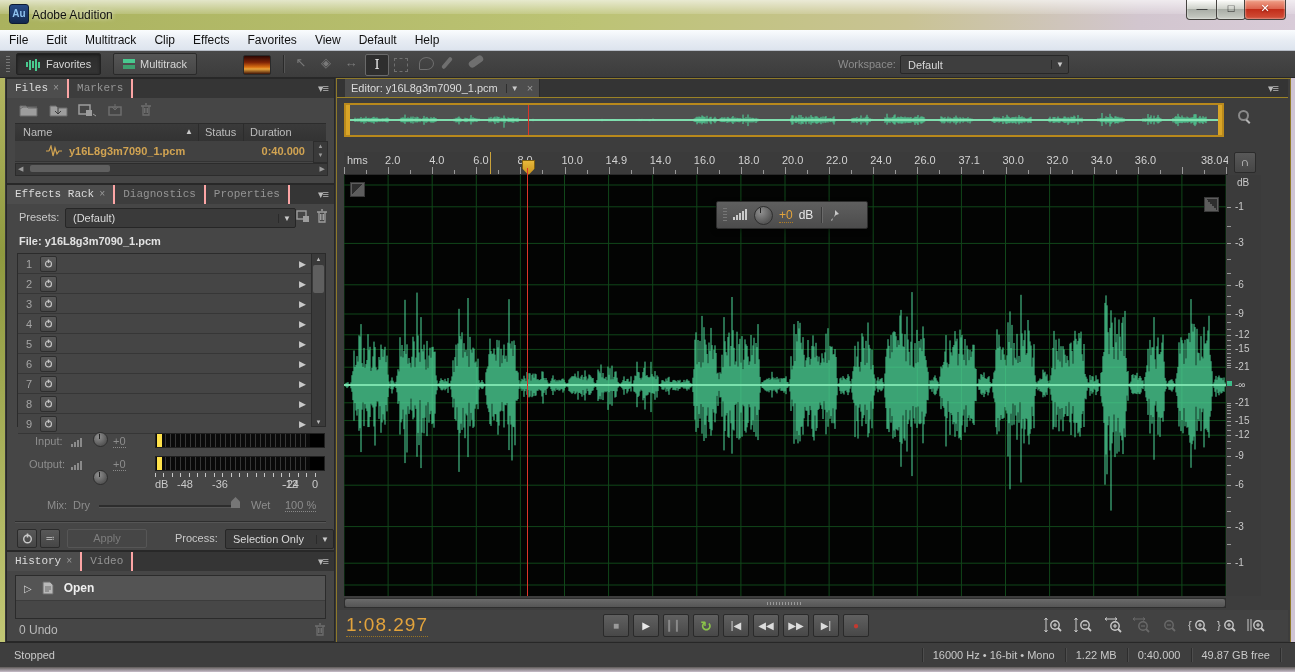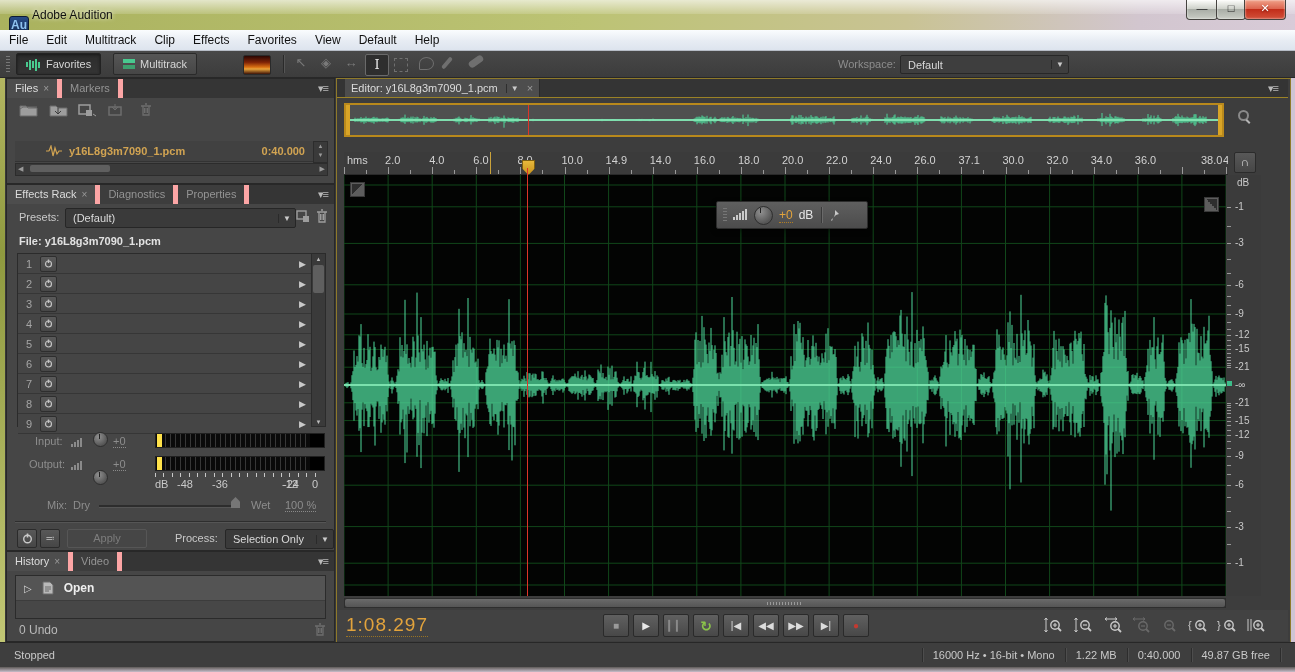--- a/index.html
+++ b/index.html
@@ -2,42 +2,42 @@
 <html><head>
 <meta charset="utf-8">
 <style>
   html,body{margin:0;padding:0;background:#141414;font-family:"Liberation Sans","DejaVu Sans",sans-serif;}
   #app{position:relative;width:1295px;height:672px;overflow:hidden;background:#383838;font-size:11px;color:#cfcfcf;-webkit-font-smoothing:antialiased;}
   .abs{position:absolute;}
   
   #titlebar{left:0;top:0;width:1295px;height:30px;background:linear-gradient(90deg,#aab25e,#bcc374 45%,#c9c394 70%,#d2c6cf 88%,#d8cbd8);}
   #titlebar:before{content:"";position:absolute;left:0;top:0;right:0;height:14px;background:linear-gradient(180deg,rgba(255,255,255,.65),rgba(255,255,255,.15));}
   #title-text{left:32px;top:8px;color:#101010;font-size:12px;text-shadow:0 0 4px rgba(255,255,255,.9);}
-  #app-icon{left:9px;top:16px;width:18px;height:18px;background:linear-gradient(180deg,#274b86,#13294e);border:1px solid #0d1b33;border-radius:3px;color:#8fc3f0;font-size:12px;font-weight:bold;text-align:center;line-height:17px;}
+  #app-icon{left:9px;top:4px;width:18px;height:18px;background:linear-gradient(180deg,#274b86,#13294e);border:1px solid #0d1b33;border-radius:3px;color:#8fc3f0;font-size:10px;font-weight:bold;text-align:center;line-height:17px;}
   .capbtn{top:0;height:19px;border:1px solid #45433f;border-top:none;border-radius:0 0 4px 4px;background:linear-gradient(180deg,#fdfdfb,#cfd2cb 45%,#a9ada6 50%,#c9ccc4);box-shadow:inset 0 0 2px #fff;color:#222;text-align:center;line-height:17px;font-size:11px;}
   #btn-close{background:linear-gradient(180deg,#f0a088,#dd6650 45%,#c22e1a 50%,#d2503a);color:#fff;text-shadow:0 1px 2px #7a1408;}
   #menubar{left:0;top:30px;width:1295px;height:20px;background:linear-gradient(180deg,#fafcfe,#e7ecf3 55%,#dde4ee);border-bottom:1px solid #b6bcc6;color:#111;}
   .menu-item{display:inline-block;padding:3px 9px 0 9px;font-size:12px;height:17px;}
   #toolbar{left:0;top:51px;width:1295px;height:26px;background:linear-gradient(180deg,#484848,#3c3c3c);border-bottom:1px solid #282828;}
   .grip{width:4px;height:16px;background:repeating-linear-gradient(180deg,#777 0 1px,transparent 1px 3px);}
   .tbtn{display:flex;align-items:center;gap:5px;height:20px;padding:0 9px;background:linear-gradient(180deg,#565656,#464646);border:1px solid #2a2a2a;border-radius:2px;color:#d6d6d6;}
   .tbtn.pressed{background:linear-gradient(180deg,#2c2c2c,#343434);box-shadow:inset 0 1px 3px #191919;border-color:#222;}
   .wave-glyph i{display:inline-block;width:2px;background:#49c98f;margin-right:1px;vertical-align:middle;}
   .mt-glyph i{display:inline-block;width:12px;height:4px;background:#49c98f;margin:1px 0;}
   .toolico{font-size:13px;color:#7a7a7a;width:22px;text-align:center;}
   .toolico.sel{color:#e8e8e8;background:#2e2e2e;border:1px solid #6a6a6a;border-radius:2px;height:20px;line-height:19px;}
   #spectral-btn{width:26px;height:18px;border:1px solid #2a2a2a;border-radius:2px;background:linear-gradient(180deg,#2a0703,#7e2206 35%,#d96f12 62%,#e8a43c 72%,#401407);}
   #workspace-dd,#search-box{height:17px;background:#3e3e3e;border:1px solid #272727;border-radius:2px;color:#d8d8d8;display:flex;align-items:center;}
   #search-box{background:#454545;border-radius:9px;color:#b9b9b9;}
   .mag{width:7px;height:7px;border:2px solid #b5b5b5;border-radius:50%;position:relative;display:inline-block;}
   .mag:after{content:"";position:absolute;width:2px;height:5px;background:#b5b5b5;left:7px;top:7px;transform:rotate(-45deg);}
   
   .panel{background:#464646;border:1px solid #282828;}
   .tabbar{position:absolute;left:0;top:0;right:0;height:19px;background:#353535;display:flex;}
-  .tab{padding:3px 8px 0 8px;height:16px;color:#949494;background:#3d3d3d;border-right:5px solid #fca5a5;white-space:nowrap;}
+  .tab{padding:3px 8px 0 8px;height:16px;color:#949494;background:#3d3d3d;border-right:2px solid #fca5a5;white-space:nowrap;font-family:Liberation Mono, monospace;}
   .tab.active{background:#4d4d4d;color:#dcdcdc;}
   .tab .x{margin-left:5px;color:#9a9a9a;font-size:10px;}
   .pmenu{position:absolute;right:6px;top:3px;color:#b9b9b9;font-size:11px;letter-spacing:-1px;}
   .hdrrow{background:linear-gradient(180deg,#3a3a3a,#333);border-top:1px solid #2c2c2c;border-bottom:1px solid #2c2c2c;color:#bdbdbd;}
   .gold{color:#d2a452;}
   .dim{color:#8d8d8d;}
   .sep-v{width:1px;background:#2c2c2c;}
   .rrow{display:flex;align-items:center;height:19px;border-bottom:1px solid #363636;background:#454545;}
   .rnum{width:22px;text-align:center;color:#a5a5a5;}
   .rpow{width:15px;height:14px;background:linear-gradient(180deg,#5a5a5a,#474747);border:1px solid #2e2e2e;border-radius:2px;display:flex;align-items:center;justify-content:center;}
@@ -157,20 +157,28 @@
           <path d="M16 11 l3 2" stroke="#9d9d9d"></path>
         </svg>
       <svg class="abs" style="left:100px;top:5px;" width="20" height="14">
           <rect x="2" y="4" width="12" height="8" fill="none" stroke="#6d6d6d" stroke-width="1.5"></rect>
           <path d="M8 1 v6 M5 4 l3 3 3 -3" stroke="#6d6d6d" fill="none"></path>
         </svg>
       <svg class="abs" style="left:132px;top:4px;" width="14" height="15">
           <path d="M2 4 h10 M4 4 v9 h6 v-9 M6 2 h2" stroke="#6d6d6d" fill="none" stroke-width="1.3"></path>
           <path d="M5.5 6 v5 M7 6 v5 M8.5 6 v5" stroke="#6d6d6d"></path>
         </svg>
+    </div>
+    <div class="abs hdrrow" style="left:8px;top:44px;width:311px;height:17px;">
+      <span class="abs" style="left:8px;top:2px;">Name</span>
+      <span class="abs" style="left:170px;top:3px;font-size:8px;color:#c9c9c9;">▲</span>
+      <div class="abs sep-v" style="left:183px;top:0;height:17px;"></div>
+      <span class="abs" style="left:190px;top:2px;">Status</span>
+      <div class="abs sep-v" style="left:228px;top:0;height:17px;"></div>
+      <span class="abs" style="left:235px;top:2px;">Duration</span>
     </div>
     <div class="abs" style="left:8px;top:62px;width:298px;height:20px;background:#414141;border-bottom:1px solid #333;">
       <svg class="abs" style="left:30px;top:4px;" width="18" height="12">
           <path d="M1 6 h3 M4 6 l2 -5 2 10 2 -8 2 6 2 -3 h3" stroke="#d2a452" fill="none" stroke-width="1.2"></path>
         </svg>
       <span class="abs gold" style="left:54px;top:4px;font-weight:bold;">y16L8g3m7090_1.pcm</span>
       <span class="abs gold" style="left:190px;top:4px;width:100px;text-align:right;font-weight:bold;">0:40.000</span>
     </div>
     <div class="abs" style="left:306px;top:62px;width:13px;height:20px;background:#3a3a3a;border:1px solid #2c2c2c;color:#999;font-size:6px;text-align:center;line-height:9px;">▲<br>▼</div>
     <div class="abs" style="left:8px;top:84px;width:311px;height:11px;background:#3a3a3a;border:1px solid #2c2c2c;">

